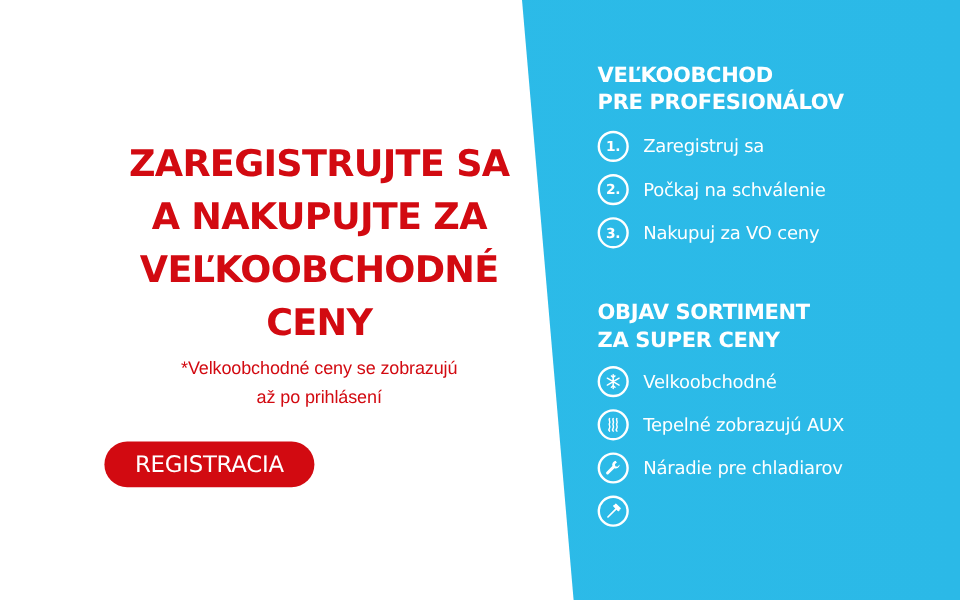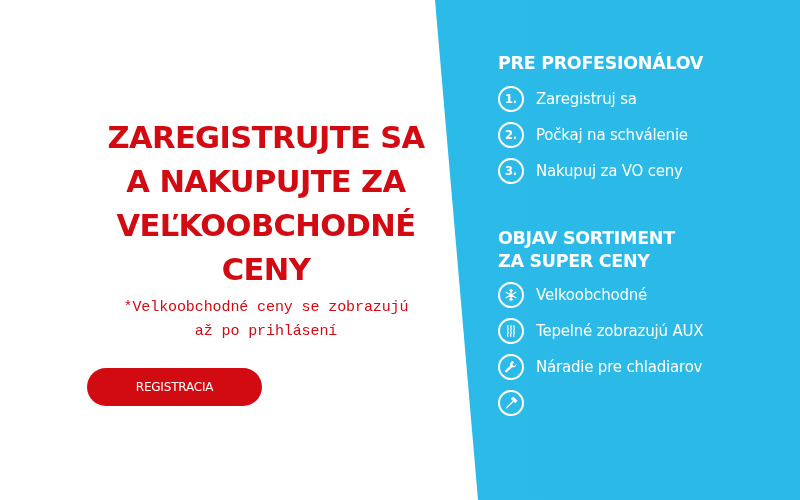--- a/index.html
+++ b/index.html
@@ -17,28 +17,28 @@
     position: absolute; left: 86px; top: 116px; width: 360px; text-align: center;
   }
   .headline {
     margin: 0; color: #d20a11; font-weight: 800;
     font-family: "DejaVu Sans", sans-serif;
     font-size: 30.5px; line-height: 44px; letter-spacing: -0.6px;
   }
   .headline span { display: block; white-space: nowrap; }
   .note {
     margin-top: 4px; color: #d20a11;
-    font-family: Liberation Mono, monospace;
+    font-family: Liberation Sans, sans-serif;
     font-size: 15px; line-height: 24px; letter-spacing: -0.1px;
   }
   .note span { display: block; white-space: nowrap; }
   .reg-btn {
     position: absolute; left: 87px; top: 368px; width: 175px; height: 38px;
     border-radius: 19px; background: #d20a11; color: #fff; border: none;
-    font-family: "DejaVu Sans", sans-serif; font-size: 12px;
+    font-family: "DejaVu Sans", sans-serif; font-size: 19px;
     letter-spacing: -0.2px; display: flex; align-items: center; justify-content: center;
     cursor: pointer; padding: 0;
   }
   .right {
     position: absolute; left: 498px; top: 52px; width: 290px; color: #fff;
   }
   .section-title {
     margin: 0; font-weight: 800; font-family: "DejaVu Sans", sans-serif;
     font-size: 17.5px; line-height: 23px; letter-spacing: -0.3px;
   }
@@ -73,20 +73,21 @@
   <div class="note">
     <span>*Velkoobchodné ceny se zobrazujú</span>
     <span>až po prihlásení</span>
   </div>
 </section>
 
 <button class="reg-btn">REGISTRACIA</button>
 
 <section class="right">
   <h2 class="section-title">
+    <span>VEĽKOOBCHOD</span>
     <span>PRE PROFESIONÁLOV</span>
   </h2>
   <ul class="list steps">
     <li>
       <span class="circ">1.</span>
       <span>Zaregistruj sa</span>
     </li>
     <li>
       <span class="circ">2.</span>
       <span>Počkaj na schválenie</span>

